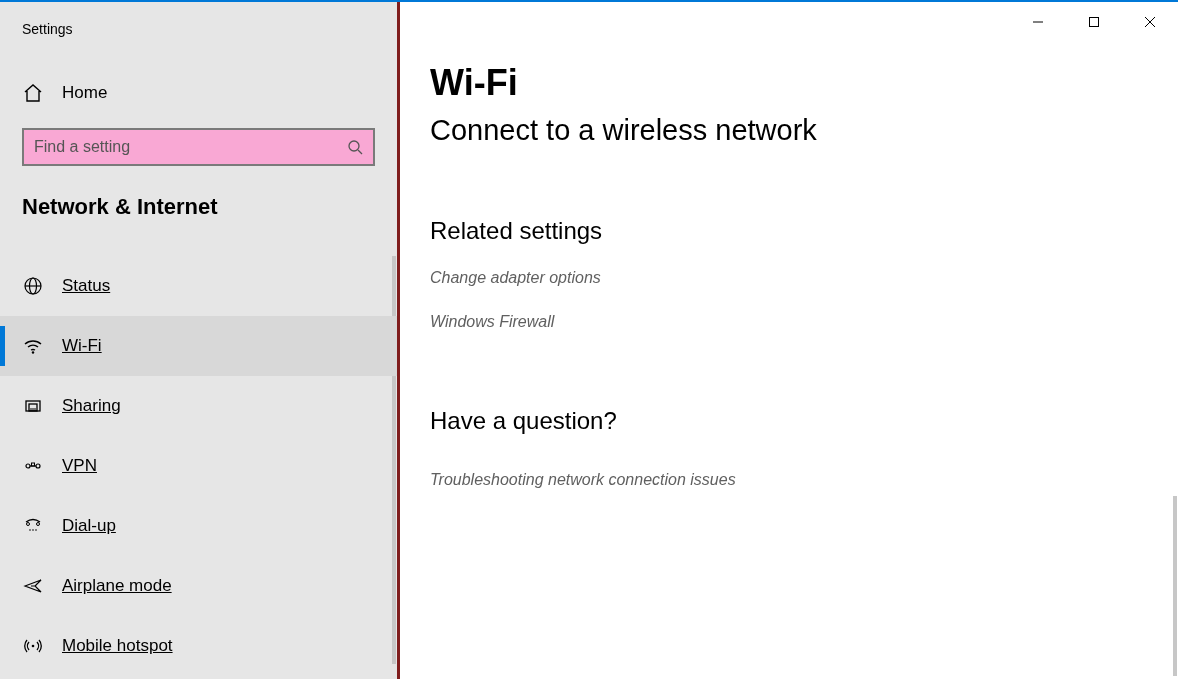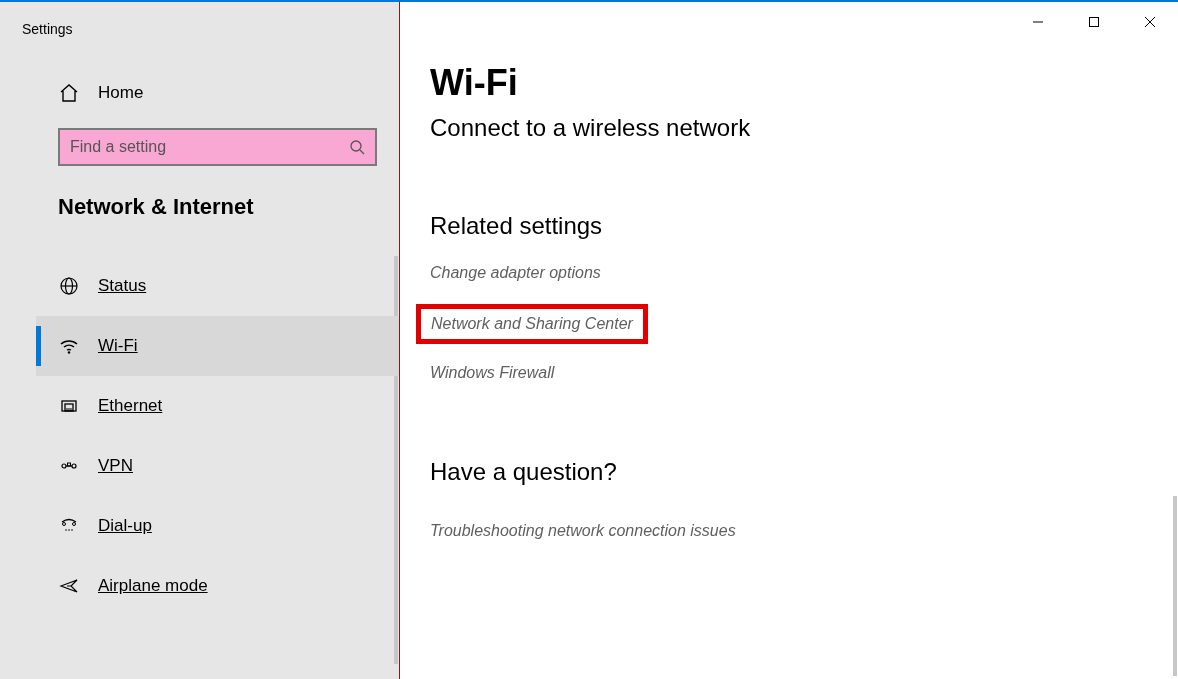--- a/index.html
+++ b/index.html
@@ -18,34 +18,33 @@
     position: relative;
   }
   
   .sidebar {
     width: 400px;
     height: 100%;
     background: #e6e6e6;
     display: flex;
     flex-direction: column;
     padding-top: 12px;
-    border-right: 1px solid #7f1d1d;
+    border-right: 3px solid #7f1d1d;
   }
   .app-title {
     font-size: 14px;
     font-weight: 400;
     color: #000;
     padding: 0 0 0 22px;
     height: 30px;
     display: flex;
     align-items: center;
   }
   .sidebar-content {
     padding-top: 24px;
-    padding-left: 36px;
   }
   .home-row {
     display: flex;
     align-items: center;
     height: 50px;
     padding-left: 22px;
     cursor: pointer;
   }
   .home-row .icon { width: 22px; height: 22px; display:flex; align-items:center; justify-content:center; margin-right: 18px; }
   .home-row .label { font-size: 17px; color: #000; }
@@ -142,21 +141,21 @@
     cursor: pointer;
   }
   .win-btn svg { stroke: #000; stroke-width: 1; fill: none; }
   .page-title {
     font-size: 36px;
     font-weight: 600;
     color: #000;
     margin-bottom: 10px;
   }
   .sub-heading {
-    font-size: 24px;
+    font-size: 29px;
     font-weight: 400;
     color: #000;
     margin-bottom: 4px;
   }
   .body-text {
     font-size: 16px;
     color: #333;
     line-height: 1.5;
     max-width: 690px;
   }
@@ -261,21 +260,21 @@
         <div class="nav-item">
           <span class="icon">
             <svg width="20" height="20" viewBox="0 0 20 20">
               <rect x="3" y="5" width="14" height="10" fill="none" stroke="#000" stroke-width="1.3"></rect>
               <rect x="6" y="8" width="8" height="7" fill="none" stroke="#000" stroke-width="1.3"></rect>
               <line x1="8" y1="15" x2="8" y2="12" stroke="#000" stroke-width="1"></line>
               <line x1="10" y1="15" x2="10" y2="12" stroke="#000" stroke-width="1"></line>
               <line x1="12" y1="15" x2="12" y2="12" stroke="#000" stroke-width="1"></line>
             </svg>
           </span>
-          <span class="label">Ethernet</span>
+          <span class="label">Sharing</span>
         </div>
 
         <div class="nav-item">
           <span class="icon">
             <svg width="20" height="20" viewBox="0 0 20 20">
               <circle cx="5" cy="10" r="2" fill="none" stroke="#000" stroke-width="1.2"></circle>
               <circle cx="15" cy="10" r="2" fill="none" stroke="#000" stroke-width="1.2"></circle>
               <line x1="7" y1="10" x2="13" y2="10" stroke="#000" stroke-width="1.2"></line>
               <rect x="8.5" y="7" width="3" height="3" fill="none" stroke="#000" stroke-width="1"></rect>
             </svg>
@@ -299,20 +298,32 @@
 
         <div class="nav-item">
           <span class="icon">
             <svg width="20" height="20" viewBox="0 0 20 20">
               <path d="M2 10 L18 4 L12 10 L18 16 L2 10 Z M12 10 L8 10" fill="none" stroke="#000" stroke-width="1.2"></path>
             </svg>
           </span>
           <span class="label">Airplane mode</span>
         </div>
 
+        <div class="nav-item">
+          <span class="icon">
+            <svg width="20" height="20" viewBox="0 0 20 20">
+              <path d="M6 6 A6 6 0 0 0 6 14" fill="none" stroke="#000" stroke-width="1.3"></path>
+              <path d="M14 6 A6 6 0 0 1 14 14" fill="none" stroke="#000" stroke-width="1.3"></path>
+              <path d="M4 4 A9 9 0 0 0 4 16" fill="none" stroke="#000" stroke-width="1.3"></path>
+              <path d="M16 4 A9 9 0 0 1 16 16" fill="none" stroke="#000" stroke-width="1.3"></path>
+              <circle cx="10" cy="10" r="1.3" fill="#000"></circle>
+            </svg>
+          </span>
+          <span class="label">Mobile hotspot</span>
+        </div>
 
       </div>
     </div>
   </div>
 
   <div class="main">
 
     <div class="window-controls">
       <div class="win-btn">
         <svg width="12" height="12" viewBox="0 0 12 12">
@@ -332,21 +343,20 @@
       </div>
     </div>
 
     <h1 class="page-title">Wi-Fi</h1>
 
     <h2 class="sub-heading">Connect to a wireless network</h2>
 
     <h2 class="related-heading">Related settings</h2>
 
     <div><span class="link-item">Change adapter options</span></div>
-    <div><span class="link-item highlighted">Network and Sharing Center</span></div>
     <div><span class="link-item">Windows Firewall</span></div>
 
     <h2 class="question-heading">Have a question?</h2>
     <div><span class="link-item">Troubleshooting network connection issues</span></div>
 
     <div class="main-scroll-track"></div>
   </div>
 
 </div>
 

